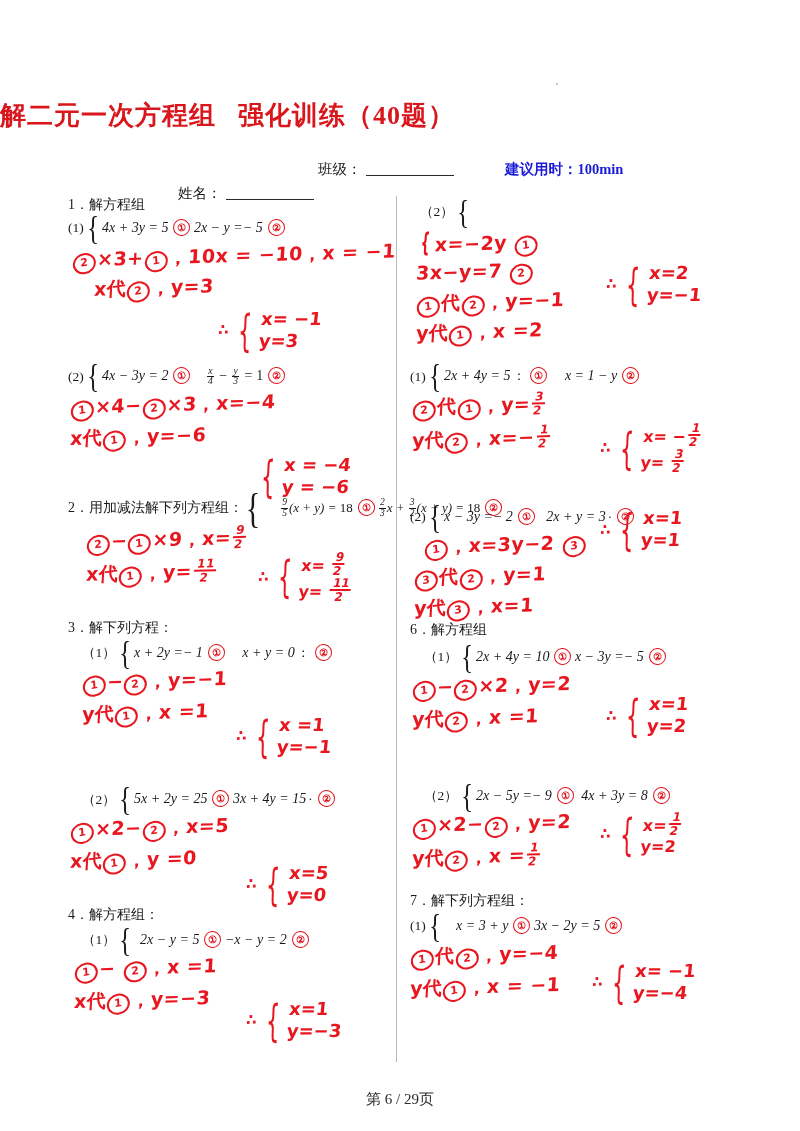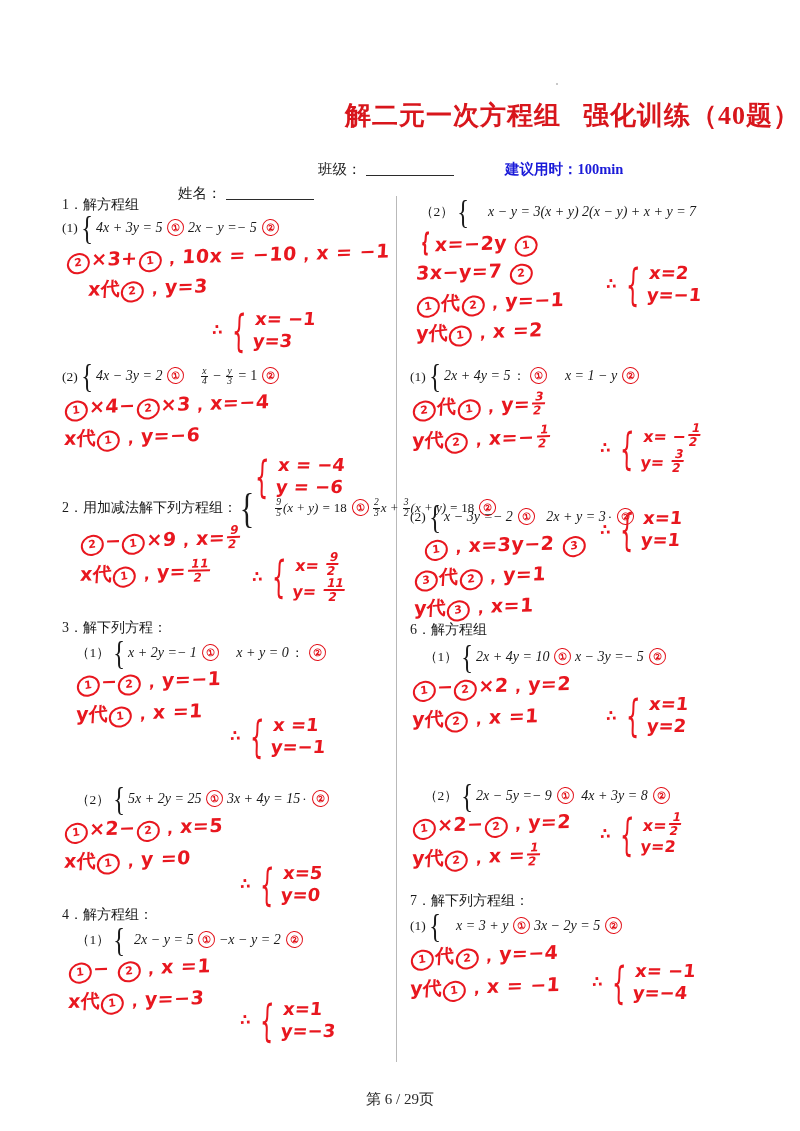--- a/index.html
+++ b/index.html
@@ -5,21 +5,21 @@
   html,body{margin:0;padding:0;background:#fff;}
   body{
     width:800px;height:1131px;position:relative;overflow:hidden;
     font-family:"Liberation Serif","DejaVu Serif",serif;
     color:#1a1a1a;
   }
   .page{position:absolute;inset:0;background:#ffffff;}
 
   
   .doc-title{
-    position:absolute;left:0;right:0;top:98px;text-align:right;
+    position:absolute;left:0;right:0;top:98px;text-align:left;
     font-family:"Liberation Serif","DejaVu Serif",serif;
     font-weight:bold;font-size:26px;letter-spacing:1px;
     color:#d8161c;white-space:nowrap;
   }
   .doc-title .gap{display:inline-block;width:22px;}
 
   .meta-row{
     position:absolute;top:160px;left:0;right:0;height:22px;
     font-size:14.5px;
   }
@@ -33,21 +33,21 @@
     position:absolute;left:505px;top:0;color:#1a1ad8;font-weight:bold;
     font-size:14.5px;white-space:nowrap;
   }
 
   
   .divider{
     position:absolute;left:396px;top:196px;width:1px;height:866px;
     background:#b9b9b9;
   }
   .col{position:absolute;top:196px;}
-  .col-left{left:62px;width:330px;}
+  .col-left{left:68px;width:330px;}
   .col-right{left:410px;width:380px;}
 
   
   .prob{position:relative;}
   .prob-head{
     font-size:14px;margin:0 0 2px 0;white-space:nowrap;
   }
   .sys-row{display:flex;align-items:center;white-space:nowrap;}
   .sys-idx{font-size:13.5px;margin-right:1px;}
   .brace{
@@ -300,24 +300,20 @@
       </div>
     </div>
   </div>
 
   <div class="col col-right">
 
     <div class="prob">
       <div class="sys-row" style="margin-top:4px;margin-left:10px;">
         <span class="sys-idx">（2）</span>
         <span class="brace">{</span>
-        <span class="eqs">
-          <span class="eq" style="padding-left:16px;"><span>x − y = 3(x + y)</span></span>
-          <span class="eq"><span>2(x − y) + x + y = 7</span></span>
-        </span>
       </div>
       <div class="hw" style="margin-left:6px;">
         <div class="hw-line" style="font-size:19px;margin-top:2px;">
             <span class="ink"><span style="font-size:26px;display:inline-block;transform:scaleX(.5);">{</span>x=−2y <span class="hcirc">1</span></span>
           </div>
         <div class="hw-line" style="font-size:19px;margin-top:2px;">
             <span class="ink">3x−y=7 <span class="hcirc">2</span></span>
           </div>
         <div class="hw-line" style="font-size:19px;margin-top:3px;">
             <span class="ink"><span class="hcirc">1</span>代<span class="hcirc">2</span>，y=−1</span>

